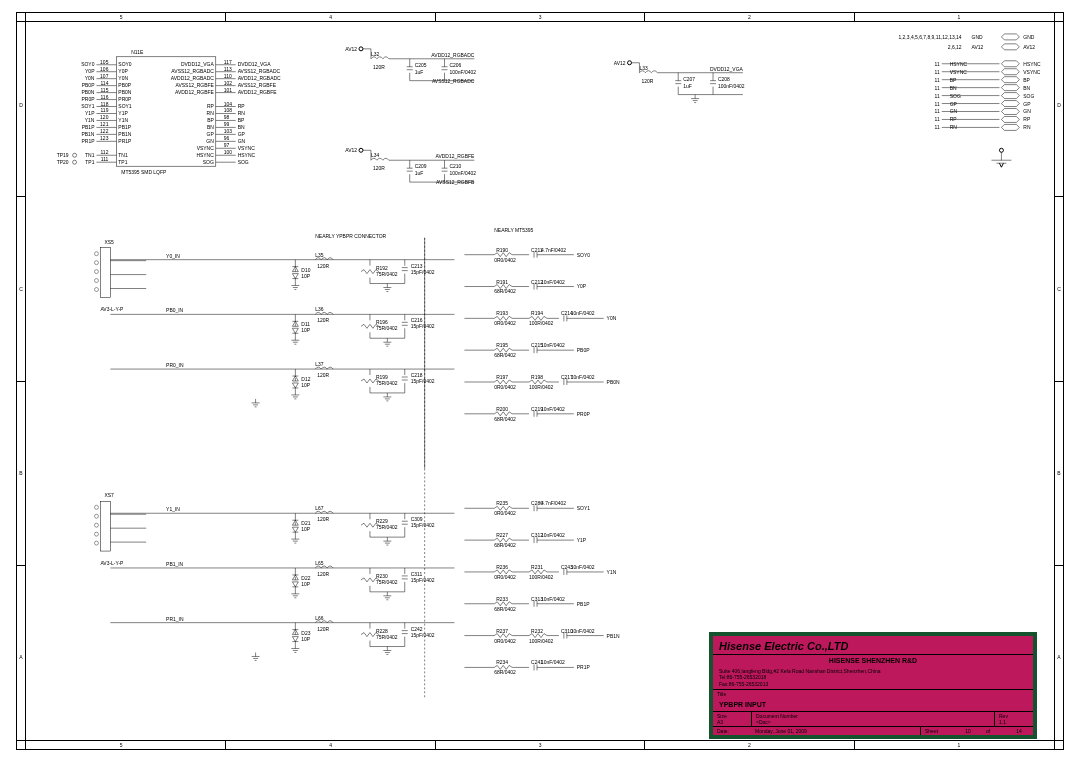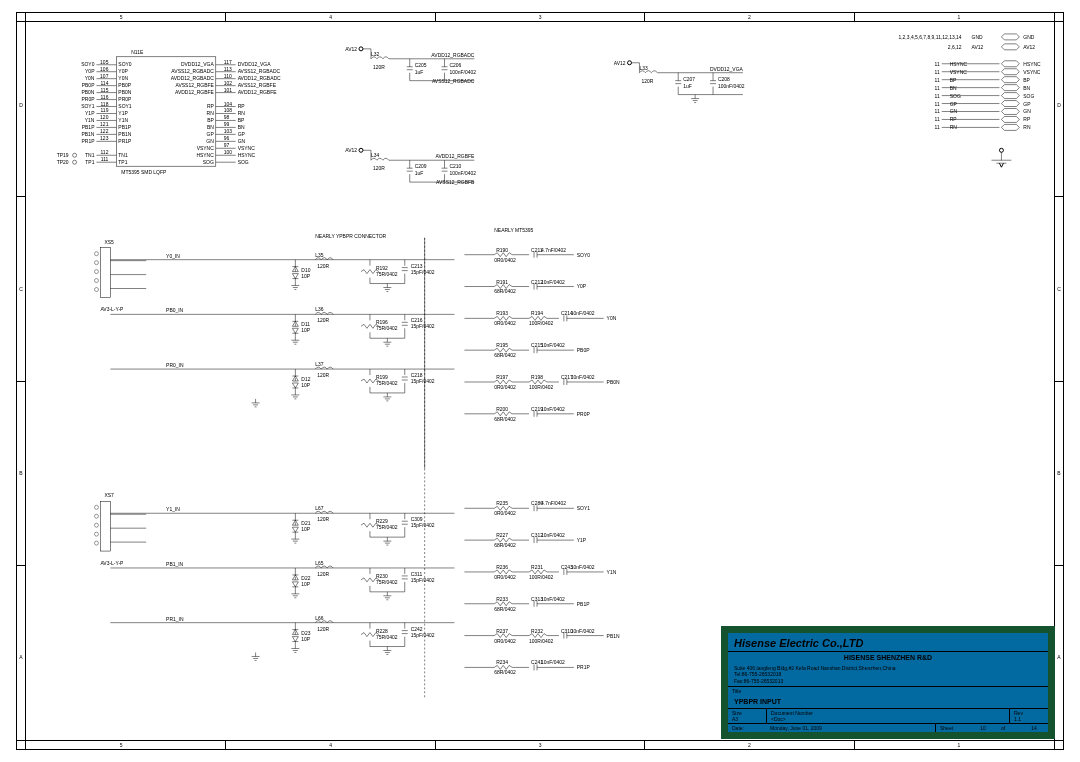--- a/index.html
+++ b/index.html
@@ -8,21 +8,21 @@
 .ruler-top{top:0;border-bottom:0.5px solid #000}
 .ruler-bottom{bottom:0;border-top:0.5px solid #000}
 .ruler-left,.ruler-right{position:absolute;top:0;bottom:0;width:8px;display:flex;flex-direction:column}
 .ruler-left{left:0;border-right:0.5px solid #000}
 .ruler-right{right:0;border-left:0.5px solid #000}
 .rcell{flex:1;display:flex;align-items:center;justify-content:center;font-size:5px;color:#000}
 .rcell+.rcell{border-left:0.5px solid #000}
 .ruler-left .rcell+.rcell,.ruler-right .rcell+.rcell{border-left:none;border-top:0.5px solid #000}
 .canvas{position:absolute;left:8px;right:8px;top:8px;bottom:8px}
 text{font-size:5px;font-family:Arial}
-.tb{position:absolute;right:8px;bottom:10px;width:320px;border:7px solid #14532d;background:#0369a1}
+.tb{position:absolute;right:26px;bottom:10px;width:320px;border:4px solid #14532d;background:#be185d}
 .tb-row{border-top:0.5px solid #000;display:flex}
 .tb-title{font-weight:bold;font-size:11px;padding:4px 6px 2px;font-style:italic}
 .tb-sub{font-weight:bold;font-size:7px;text-align:center;padding:2px;border-top:0.5px solid #000}
 .tb-addr{font-size:5px;padding:2px 6px;line-height:1.3}
 .tb-name{font-weight:bold;font-size:7px;padding:3px 6px}
 .tb-cell{padding:1px 4px;font-size:5px;flex:1}
 .tb-split{border-left:0.5px solid #000}
 </style>
 </head>
 <body>

